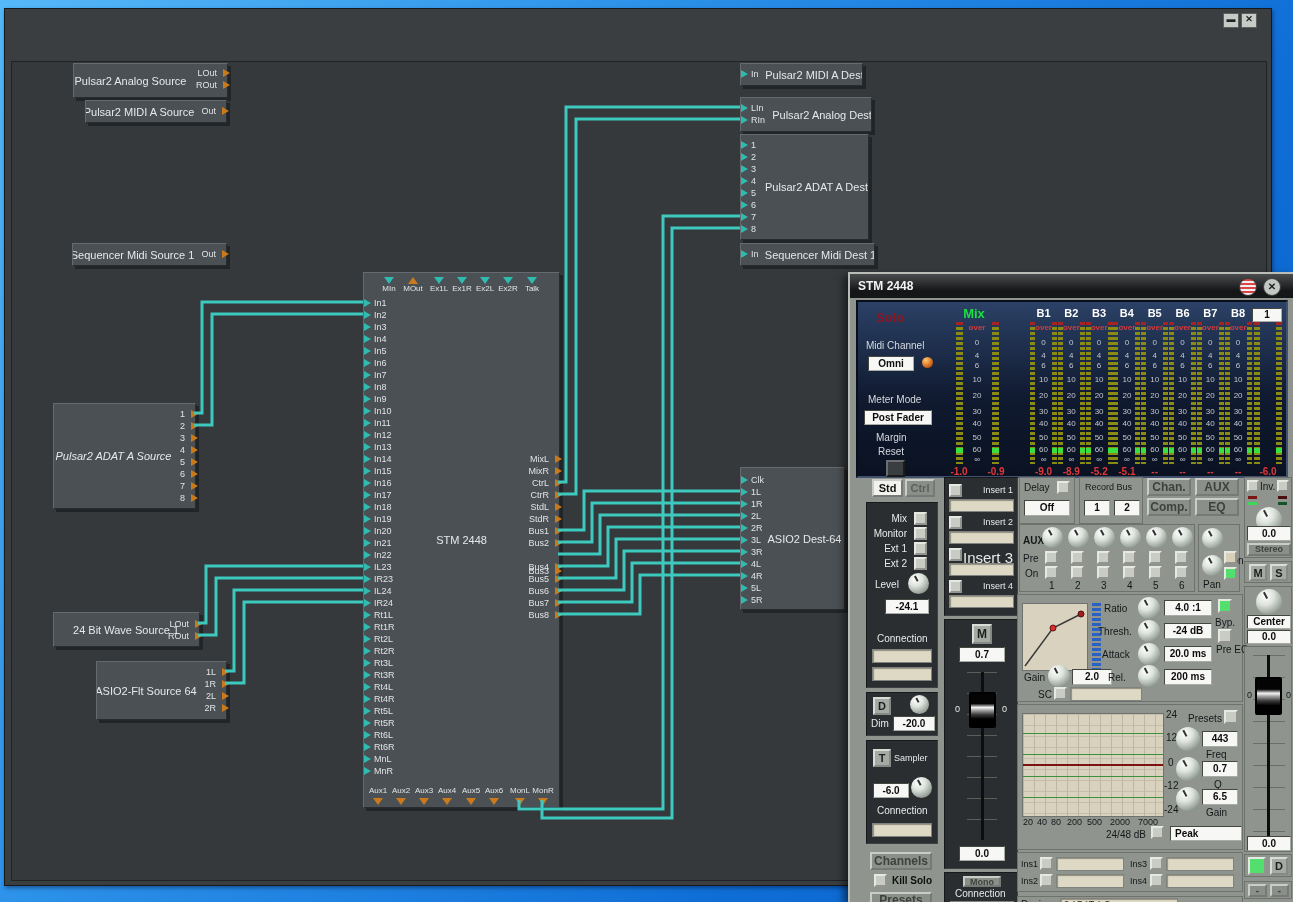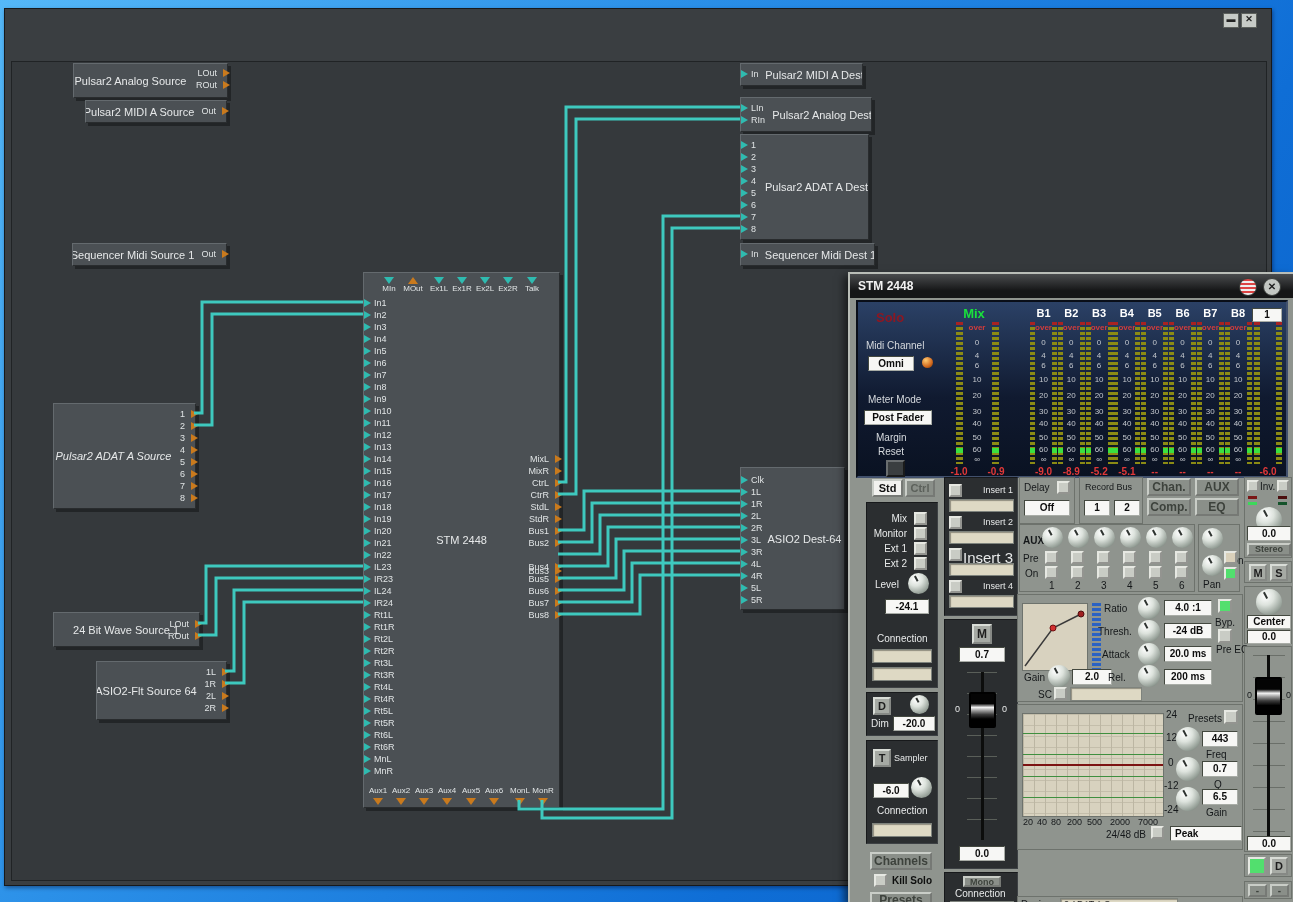--- a/index.html
+++ b/index.html
@@ -620,20 +620,34 @@
     <div class="klab" style="left:188px;top:44px;">Freq</div>
     <div class="kn" style="left:158px;top:52px;width:24px;height:24px;"></div>
     <div class="disp" style="left:184px;top:56px;width:36px;height:16px;line-height:14px;">0.7</div>
     <div class="klab" style="left:196px;top:74px;">Q</div>
     <div class="kn" style="left:158px;top:82px;width:24px;height:24px;"></div>
     <div class="disp" style="left:184px;top:84px;width:36px;height:16px;line-height:14px;">6.5</div>
     <div class="klab" style="left:188px;top:102px;">Gain</div>
     <div class="disp" style="left:152px;top:121px;width:72px;height:15px;line-height:13px;text-align:left;padding-left:4px;">Peak</div>
   </div>
 
+  <div class="g3" style="left:167px;top:578px;width:226px;height:40px;">
+    <div class="klab" style="left:3px;top:6px;font-size:9px;">Ins1</div>
+    <div class="cb" style="left:22px;top:4px;"></div>
+    <div class="bf" style="left:38px;top:4px;width:68px;height:14px;"></div>
+    <div class="klab" style="left:3px;top:23px;font-size:9px;">Ins2</div>
+    <div class="cb" style="left:22px;top:21px;"></div>
+    <div class="bf" style="left:38px;top:21px;width:68px;height:14px;"></div>
+    <div class="klab" style="left:112px;top:6px;font-size:9px;">Ins3</div>
+    <div class="cb" style="left:132px;top:4px;"></div>
+    <div class="bf" style="left:148px;top:4px;width:68px;height:14px;"></div>
+    <div class="klab" style="left:112px;top:23px;font-size:9px;">Ins4</div>
+    <div class="cb" style="left:132px;top:21px;"></div>
+    <div class="bf" style="left:148px;top:21px;width:68px;height:14px;"></div>
+  </div>
 
   <div class="g3" style="left:167px;top:622px;width:226px;height:14px;">
     <div class="klab" style="left:3px;top:2px;">Device</div>
     <div class="bf" style="left:42px;top:1px;width:118px;height:12px;font-size:9px;color:#222;line-height:11px;padding-left:3px;">2 ADAT A S</div>
   </div>
 
   <div class="g3" style="left:394px;top:203px;width:48px;height:81px;">
     <div class="cb" style="left:2px;top:2px;width:12px;height:12px;"></div>
     <div class="klab" style="left:15px;top:3px;">Inv.</div>
     <div class="cb" style="left:32px;top:2px;width:12px;height:12px;"></div>

